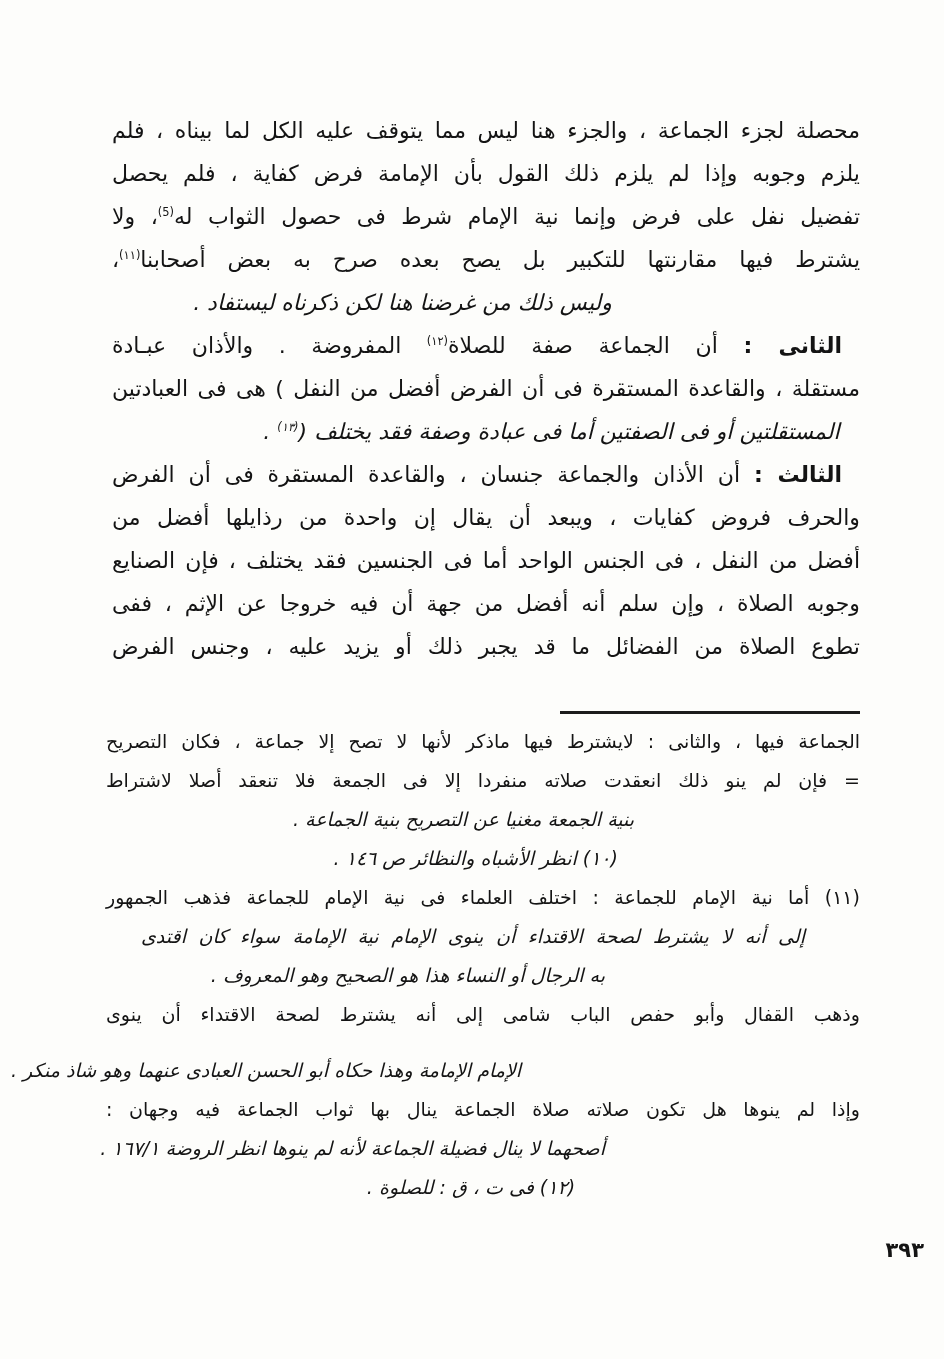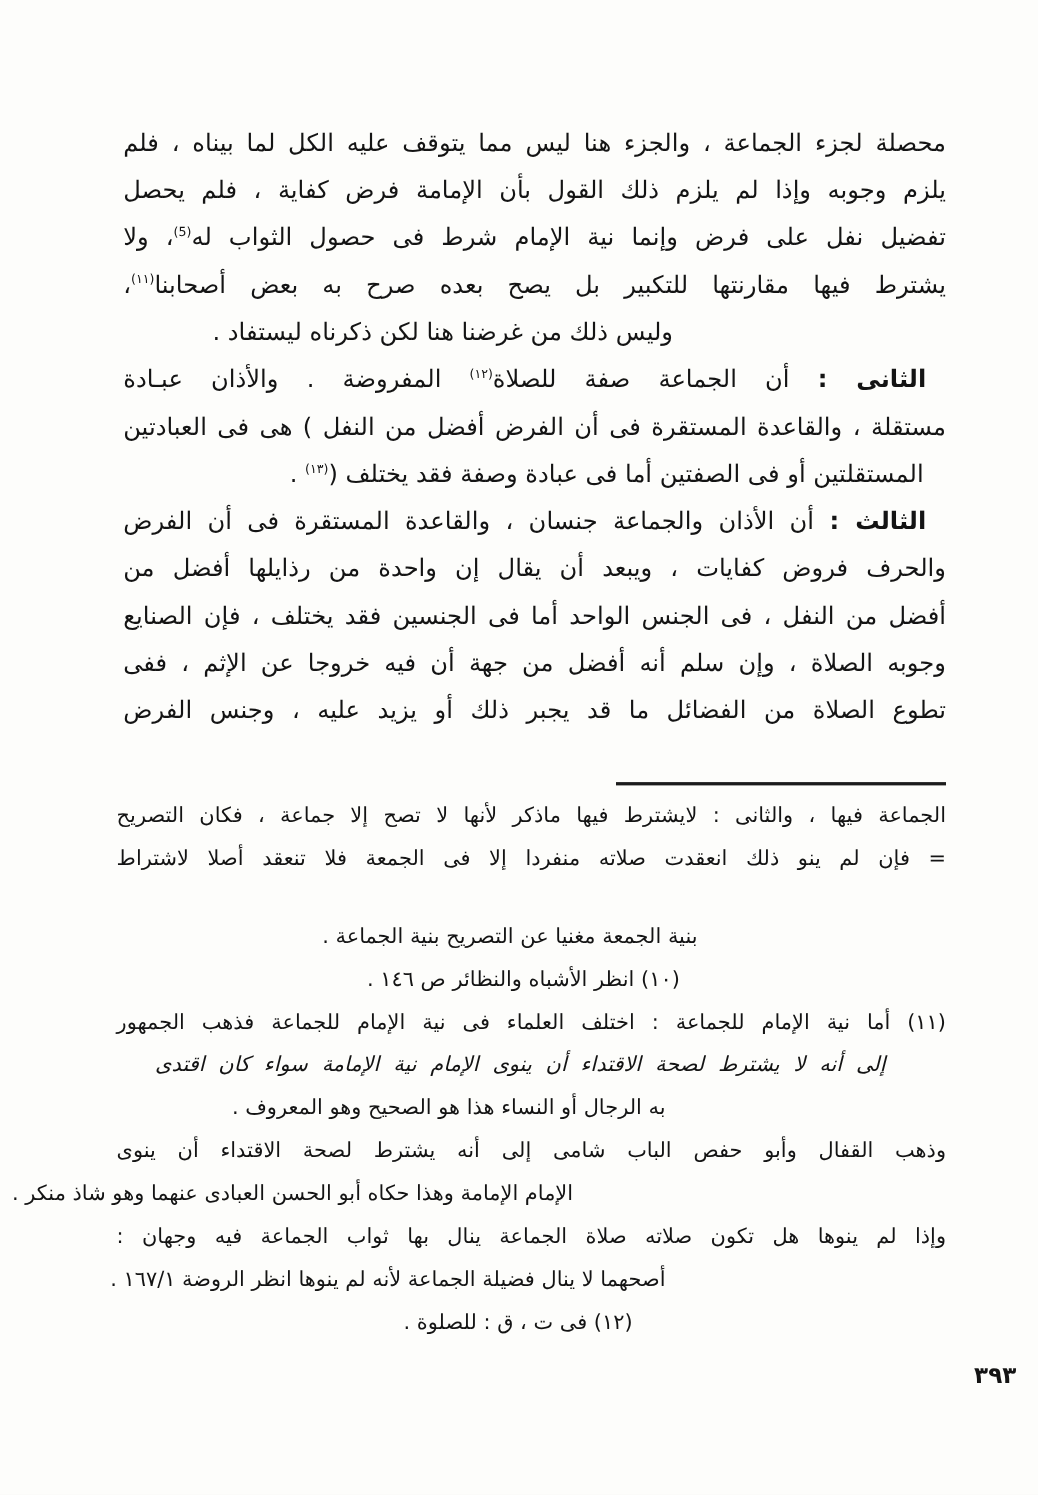--- a/index.html
+++ b/index.html
@@ -26,39 +26,40 @@
   .lead { font-weight:bold; }
   sup {
     font-size:0.52em;
     vertical-align:super;
     line-height:0;
   }
   
   .cline {
     text-align:right; text-align-last:center;
     white-space:nowrap;
+    font-style:italic;
   }
   .p1-end   { margin-right:225px; margin-left:58px; }
   .p2-end   { margin-left:131px; }
 
   
   .fnsep {
     position:absolute; top:711px; right:84px;
     width:300px; height:3px; background:#1c1c1c;
   }
   .fnotes {
     position:absolute; top:722px; right:84px; left:106px;
     direction:rtl;
     font-size:19px; line-height:39px;
   }
   .f-hang1  { margin-right:55px;  margin-left:35px;font-style:italic; }
-  .f3-off   { margin-right:189px; margin-left:150px;margin-top:32px; }
+  .f3-off   { margin-right:189px; margin-left:150px; }
   .f4-off   { margin-right:242px; margin-left:240px; }
   .f7-off   { margin-right:255px; margin-left:151px; }
-  .f9-off   { margin-right:339px; margin-left:0px; }
+  .f9-off   { margin-right:339px; margin-left:0px;margin-top:17px; }
   .f11-off  { margin-right:255px; margin-left:65px; }
   .f12-off  { margin-right:264px; margin-left:240px; }
   .f13-off  { margin-right:264px; margin-left:81px; }
 
   .pageno {
     position:absolute; top:1238px; left:0; right:20px;
     font-size:21px; font-weight:bold;
     letter-spacing:3px;
     direction:rtl;
   }

